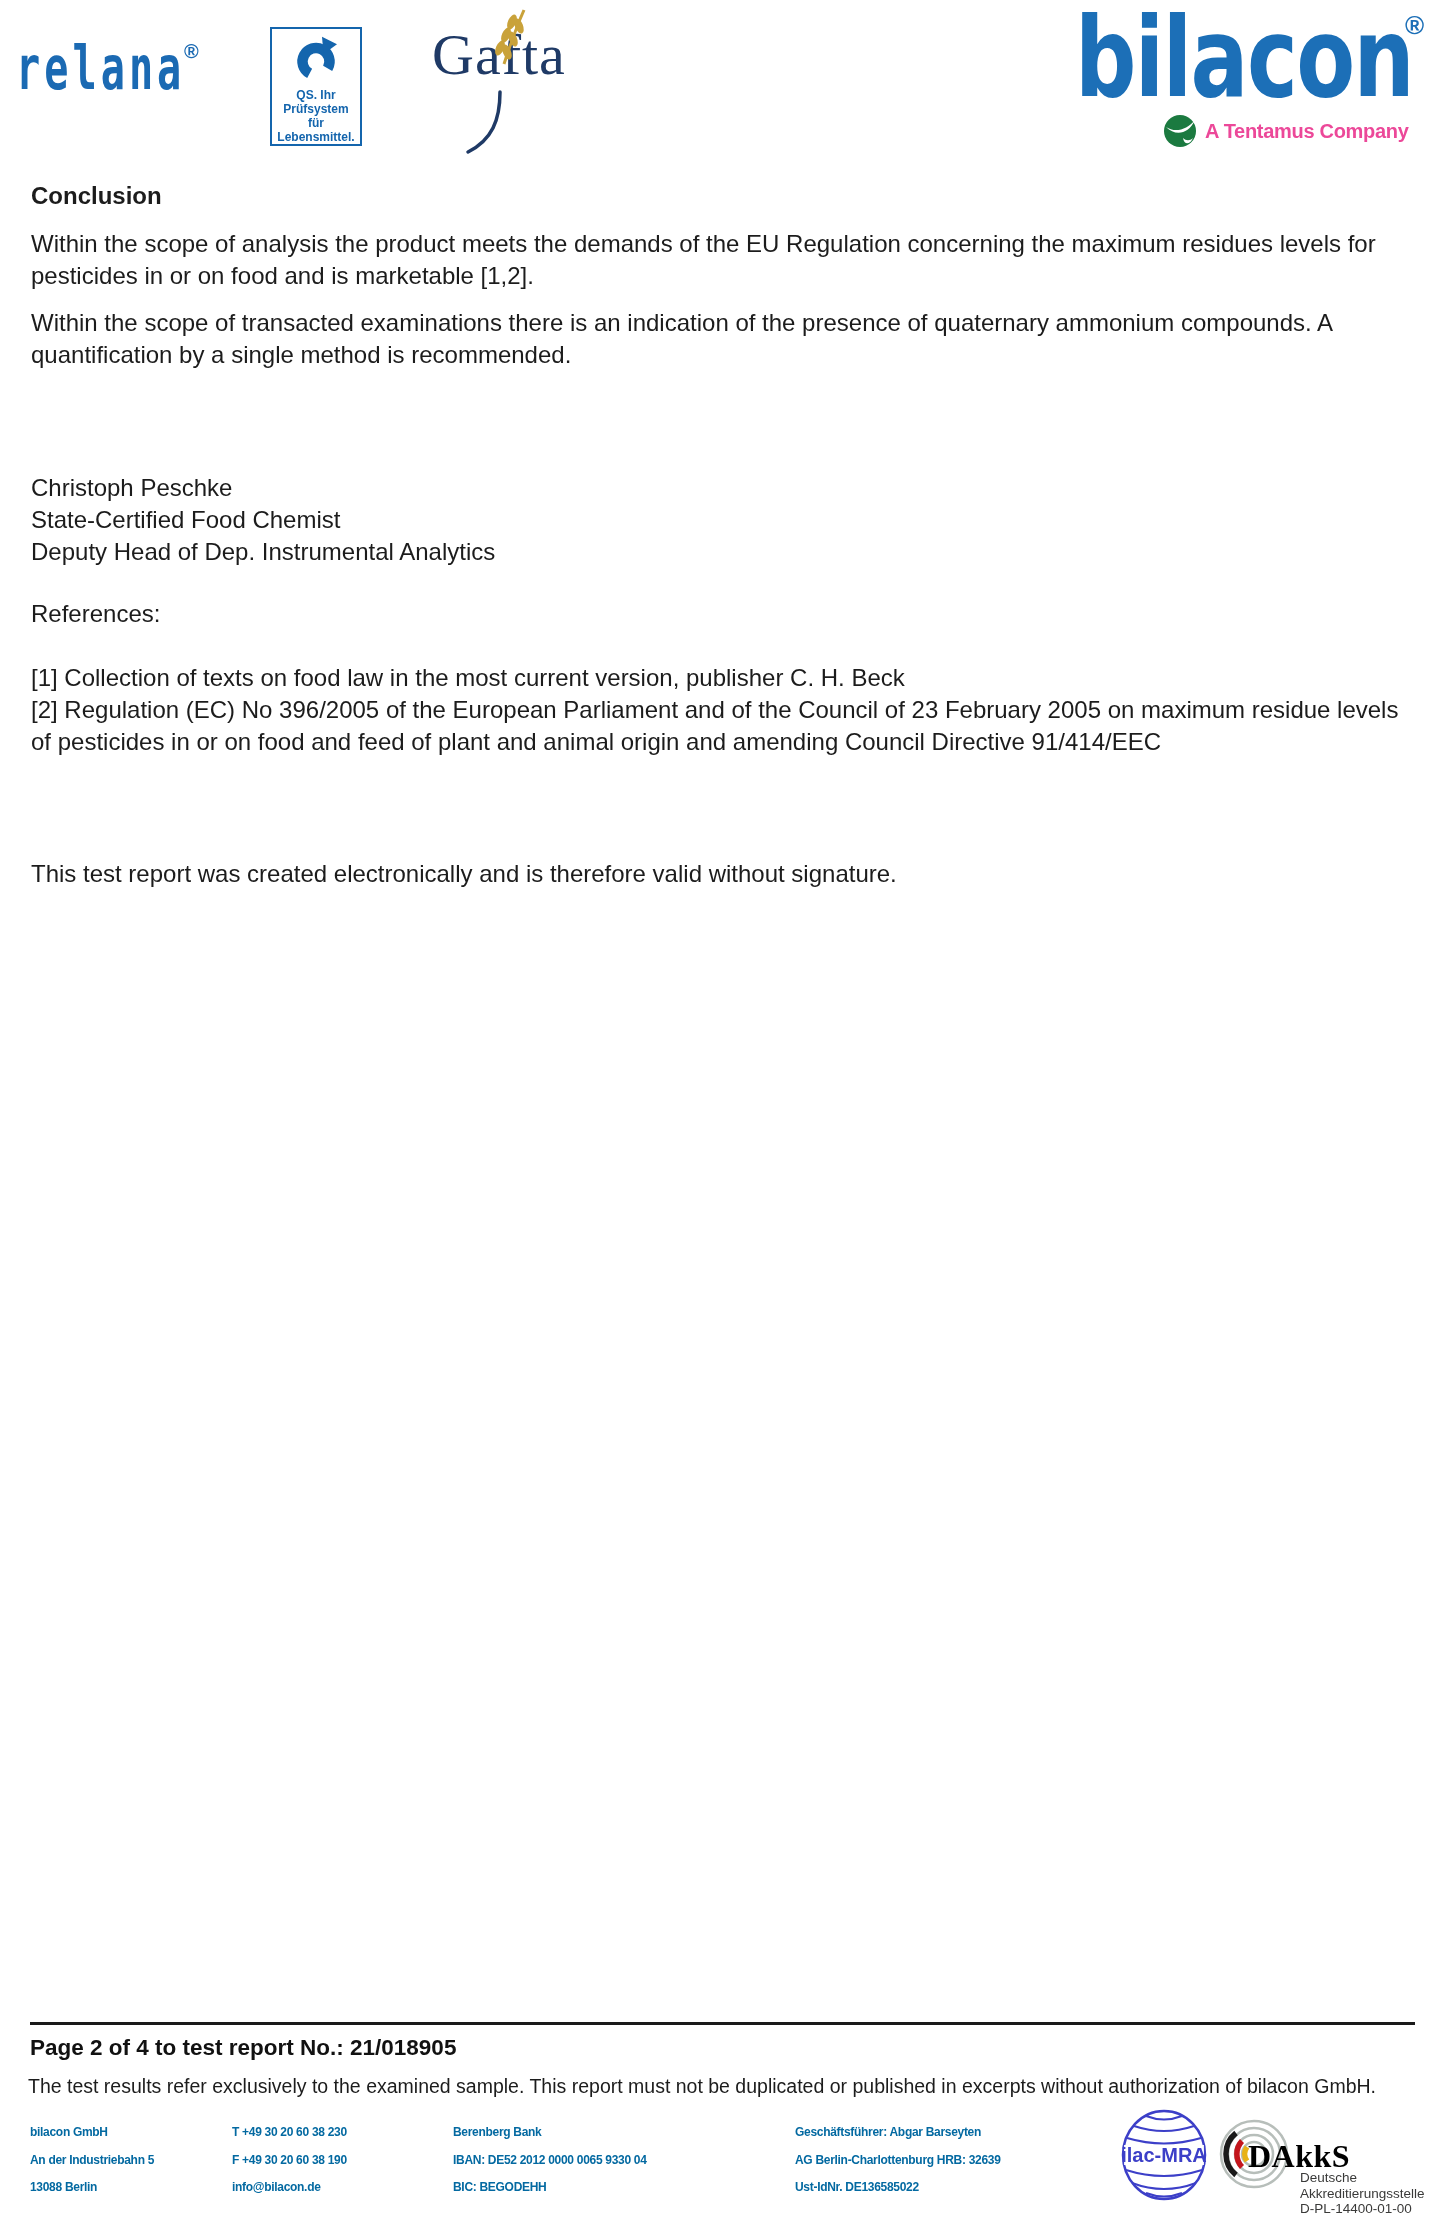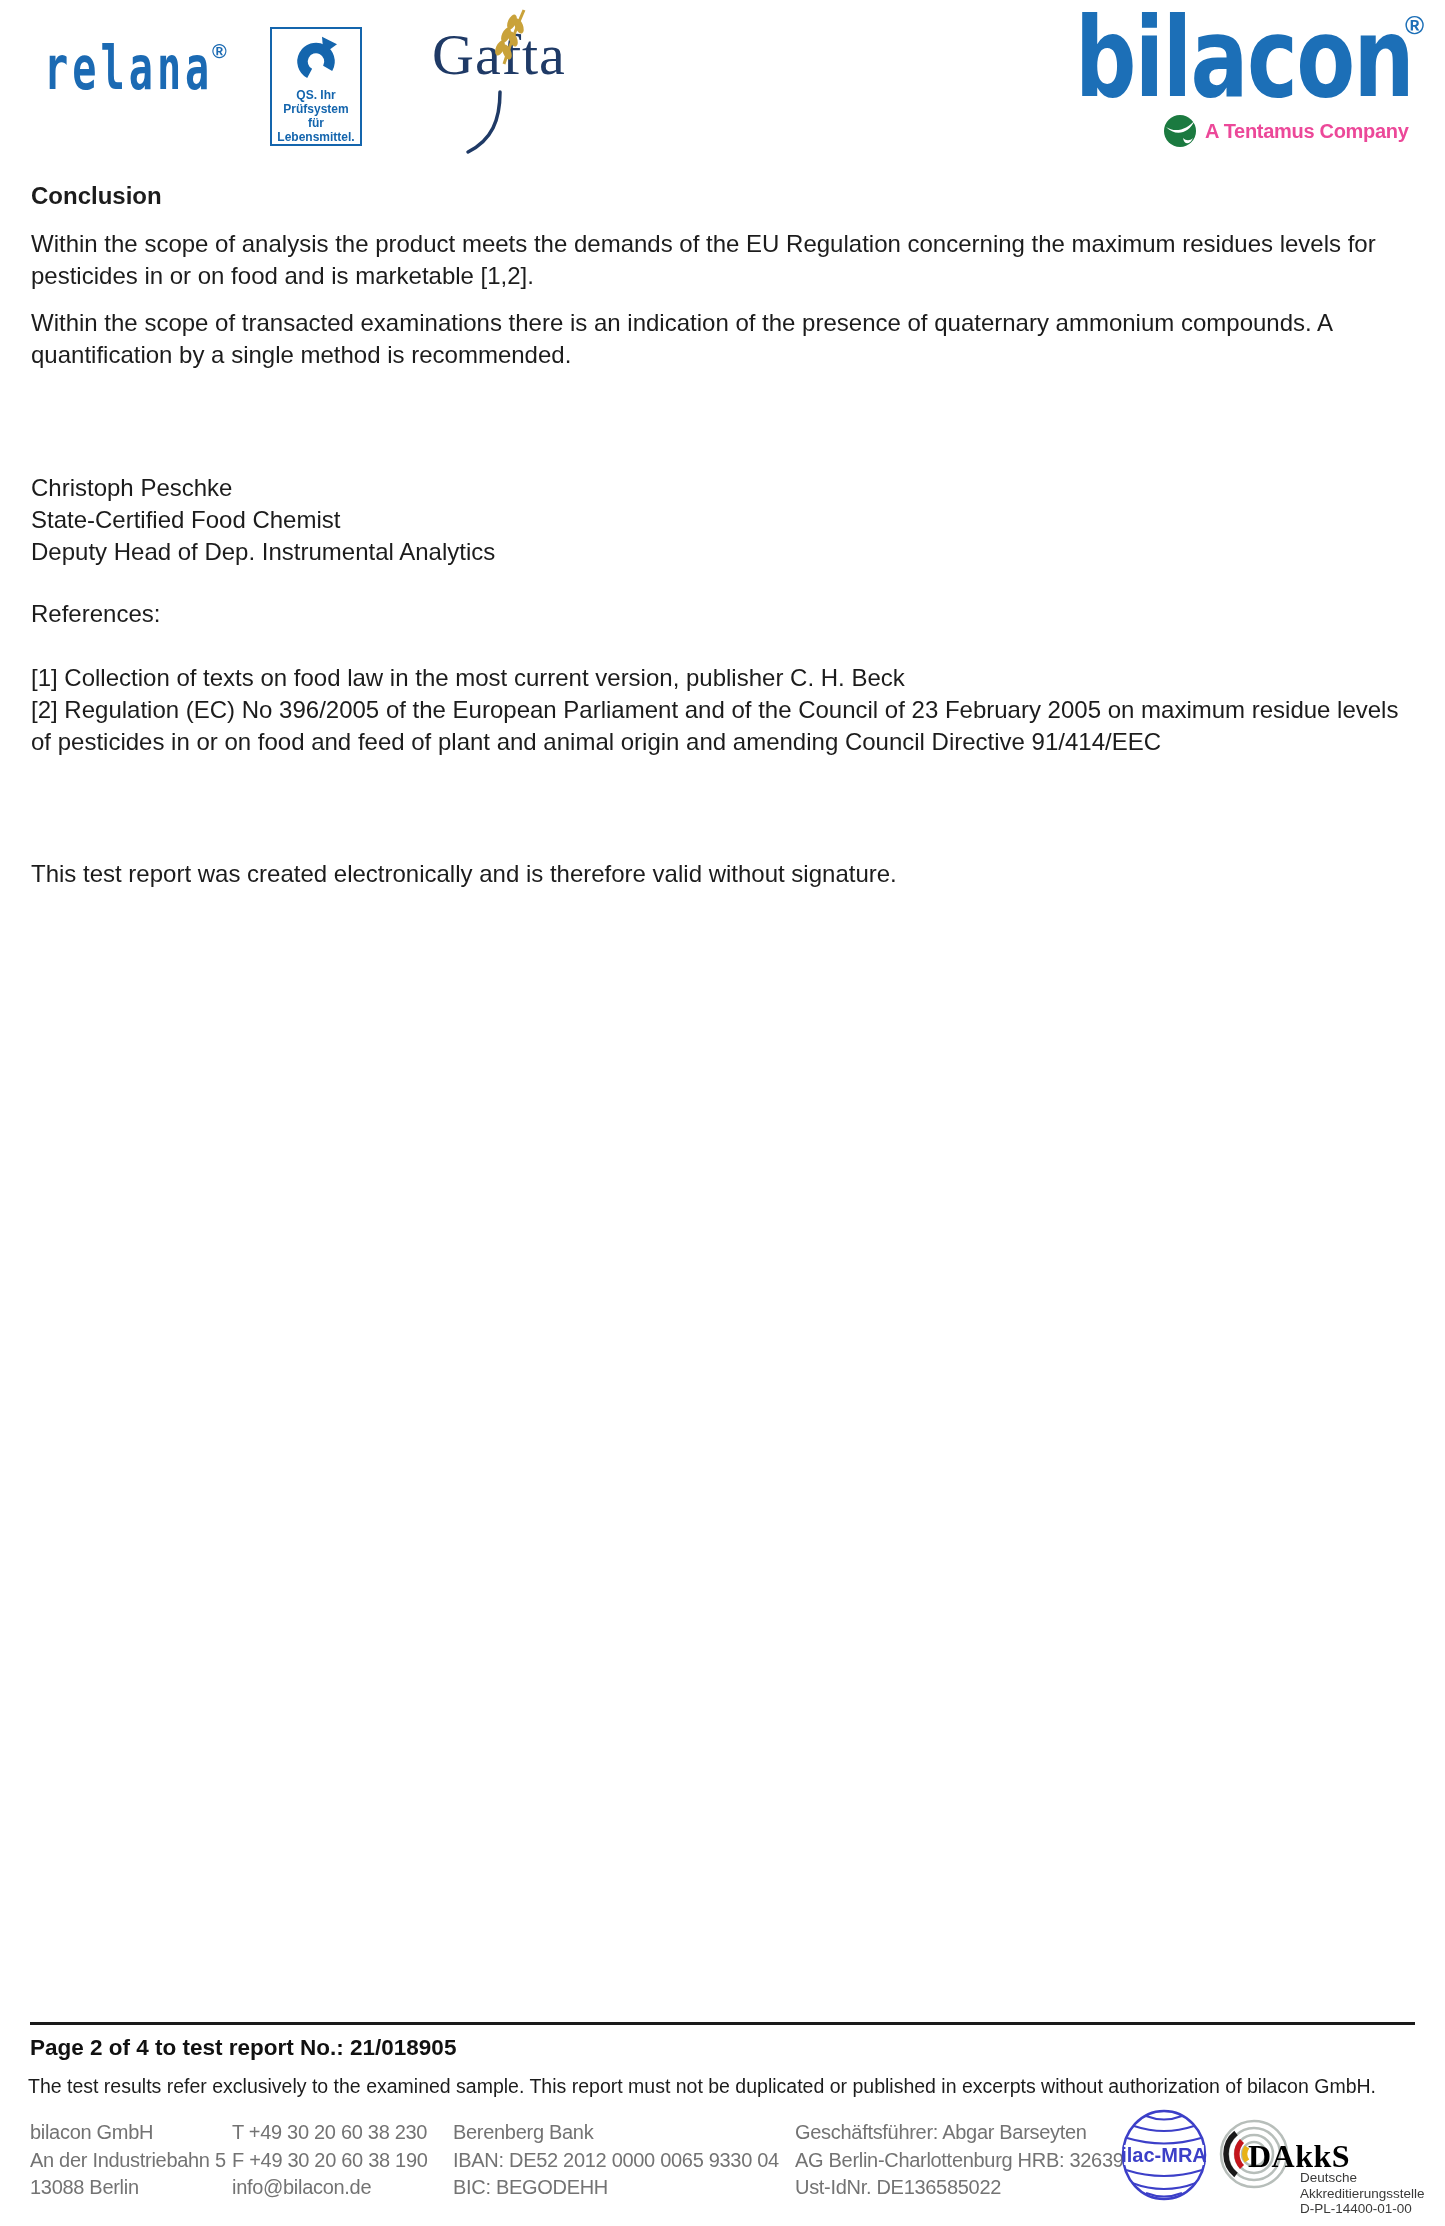--- a/index.html
+++ b/index.html
@@ -4,21 +4,21 @@
 <style>
   html,body{margin:0;padding:0;background:#e8e8e8;}
   .page{
     position:relative;width:1445px;height:2226px;background:#ffffff;
     font-family:"Liberation Sans", sans-serif;color:#1c1c1c;overflow:hidden;
     margin:0 auto;
   }
   .abs{position:absolute;}
 
   
-  .relana-wrap{left:44px;top:38px;text-decoration:underline;}
+  .relana-wrap{left:16px;top:38px;text-decoration:underline;}
   .relana-text{
     display:inline-block;font-family:"DejaVu Sans Mono", monospace;font-weight:bold;
     font-size:60px;line-height:60px;letter-spacing:6px;color:#1b6ab3;
     transform:scaleX(0.67);transform-origin:left top;
   }
   .relana-reg{position:absolute;left:168px;top:2px;font-size:20px;color:#1b6ab3;font-weight:bold;}
 
   .qs-box{
     left:270px;top:27px;width:92px;height:119px;border:2px solid #1465ad;
     display:flex;flex-direction:column;align-items:center;box-sizing:border-box;background:#fff;
@@ -41,21 +41,21 @@
   .tentamus-label{font-size:20px;font-weight:700;color:#ec4899;letter-spacing:-0.3px;}
 
   
   .bodyblock{left:31px;width:1384px;font-size:24px;line-height:32px;}
   .bold{font-weight:bold;}
 
   
   .footer-rule{left:30px;top:2022px;width:1385px;height:3px;background:#1a1a1a;}
   .page-line{left:30px;top:2035px;font-size:22.5px;font-weight:bold;color:#111;}
   .disclaimer{left:28px;top:2075px;font-size:19.5px;color:#1c1c1c;}
-  .fcol{top:2119px;font-size:20px;line-height:27.5px;color:#737373;font-weight:400;letter-spacing:-0.3px;}
+  .fcol{top:2119px;font-size:12px;line-height:27.5px;color:#0369a1;font-weight:700;letter-spacing:-0.3px;}
   .fcol-1{left:30px;}
   .fcol-2{left:232px;}
   .fcol-3{left:453px;}
   .fcol-4{left:795px;}
 
   .ilac-wrap{left:1120px;top:2108px;}
   .dakks-wrap{left:1214px;top:2112px;width:226px;height:105px;}
   .dakks-label{
     position:absolute;left:34px;top:26px;font-family:"Liberation Serif", serif;
     font-size:32px;font-weight:700;color:#000000;letter-spacing:0.5px;

